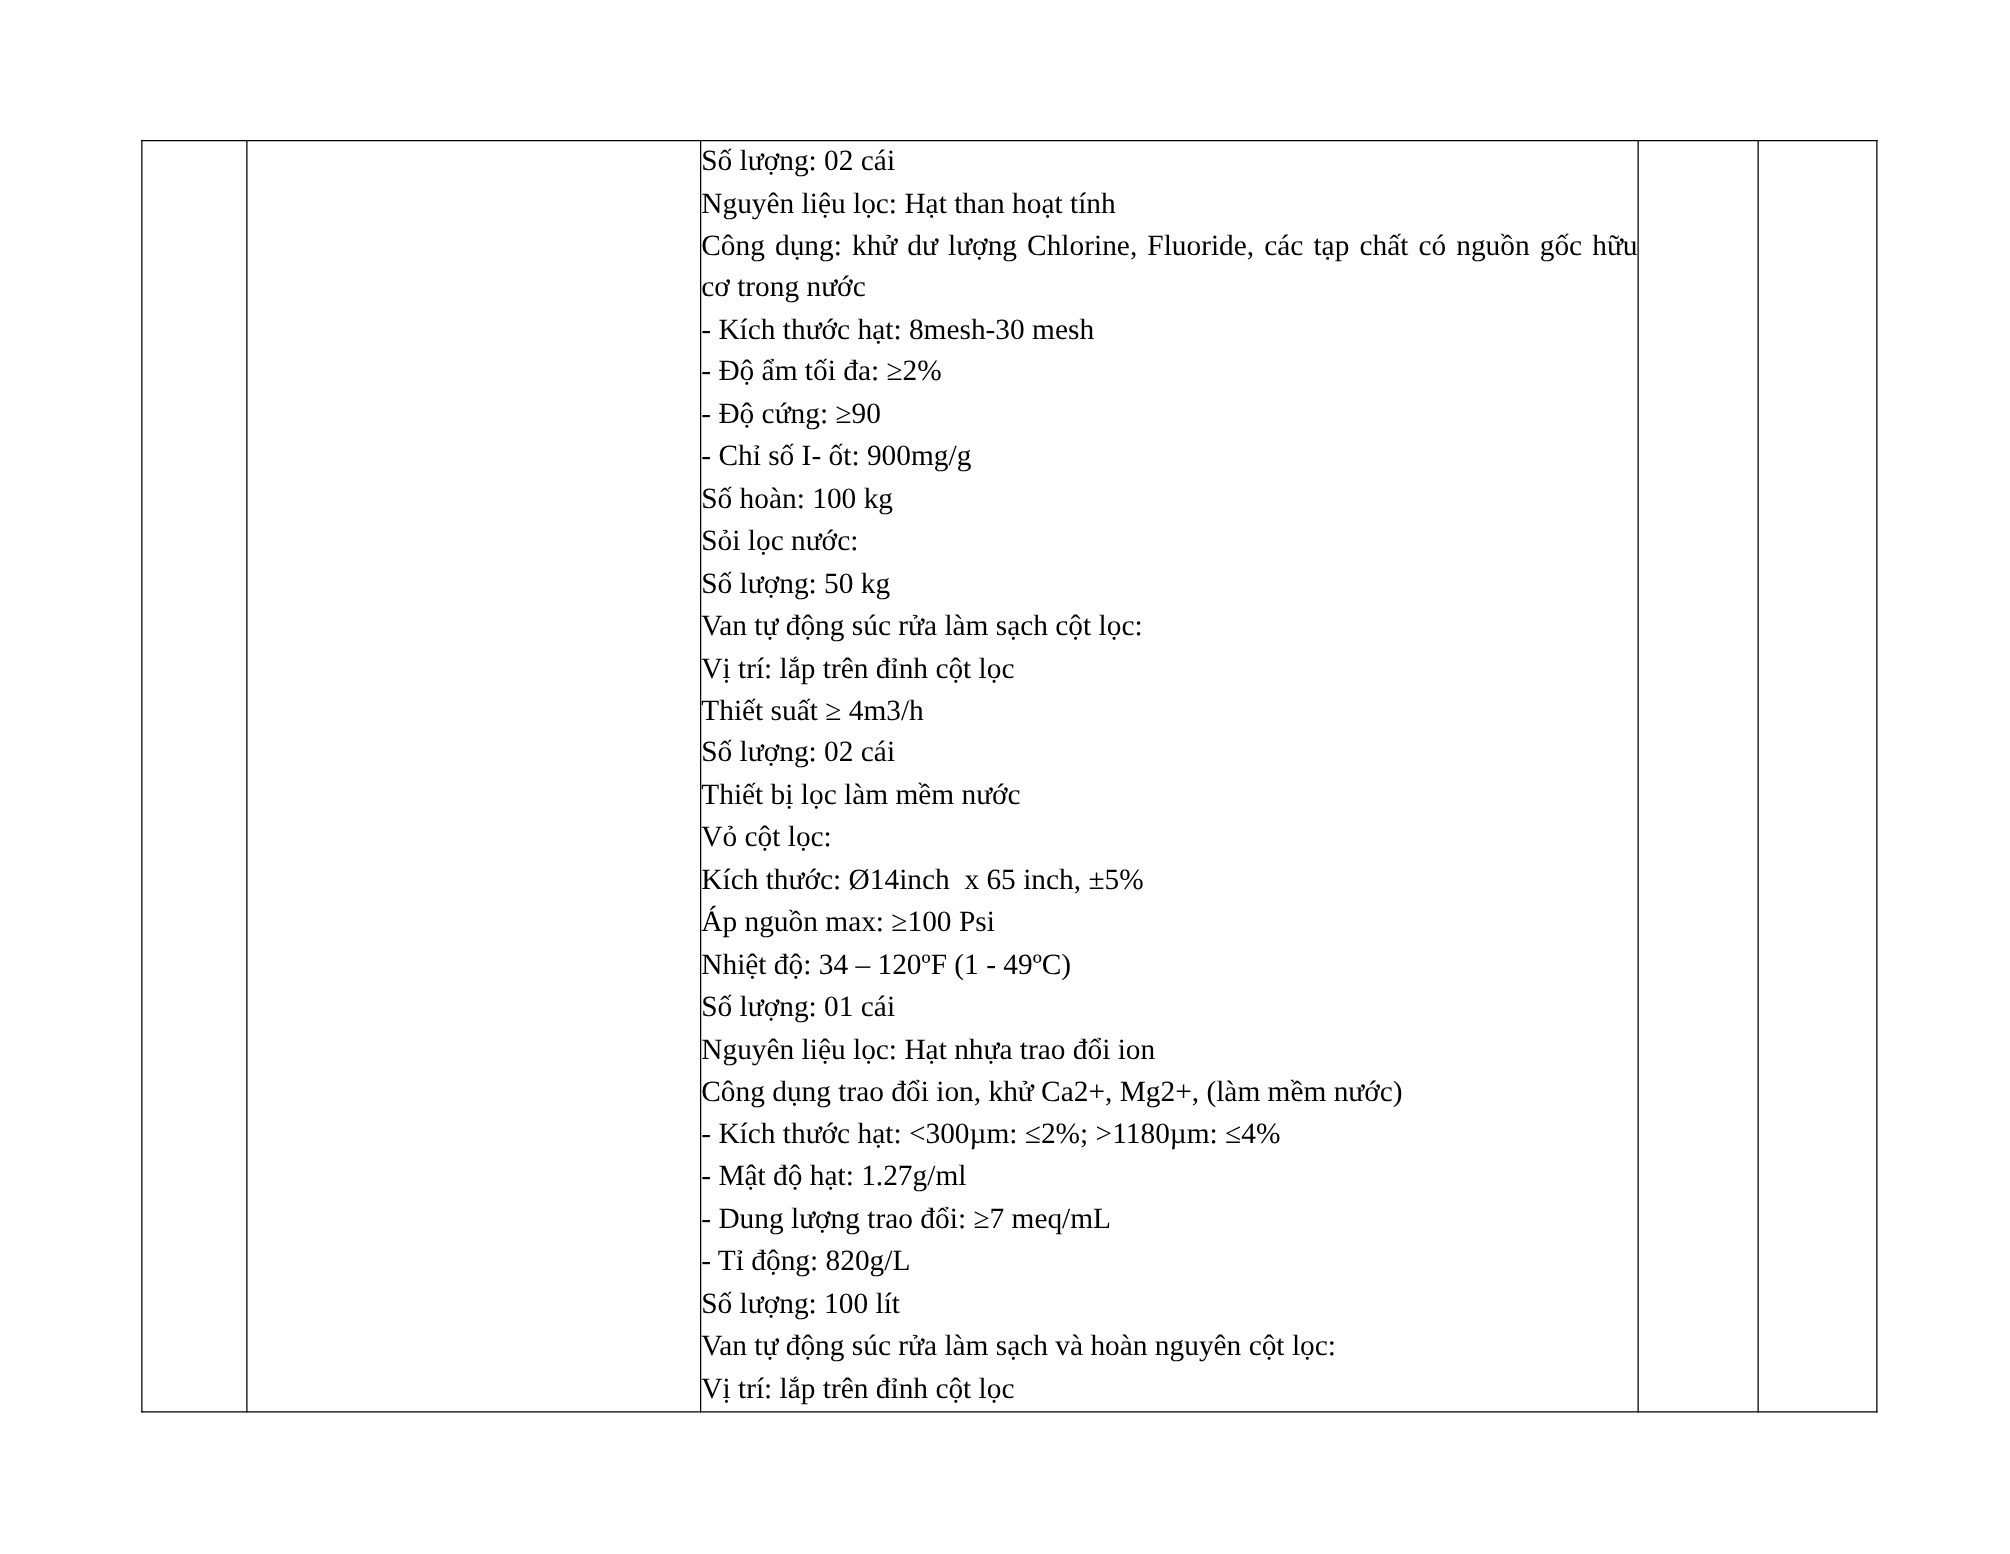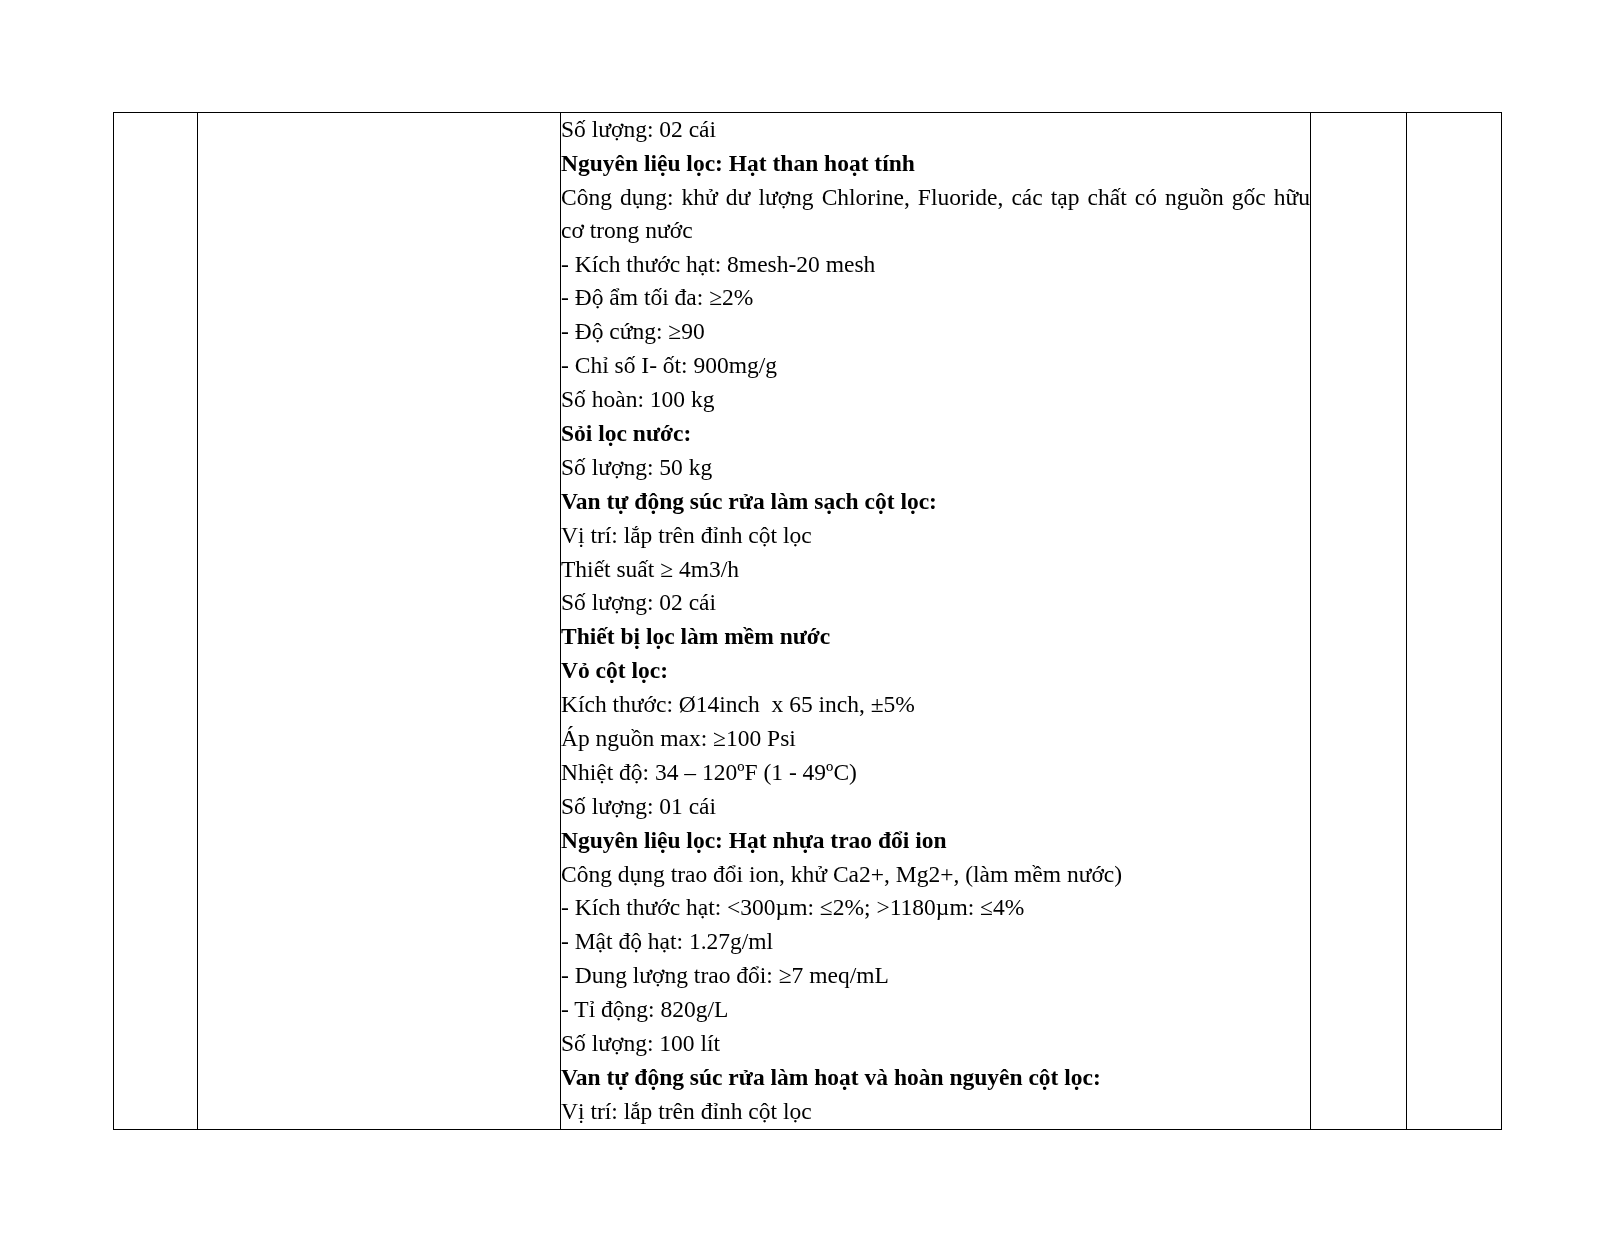--- a/index.html
+++ b/index.html
@@ -47,21 +47,21 @@
   }
   .spec-line {
     font-size: 23.5px;
     line-height: 1.40;
     margin: 0 0 1px 0;
     text-align: justify;
     text-justify: inter-word;
     white-space: pre-wrap;
   }
   .spec-line.bold {
-    font-weight: bold;
+    font-weight: normal;
   }
 </style>
 </head>
 <body>
 
 <div class="page">
   <table class="doc-table">
     <colgroup>
       <col class="col-a">
       <col class="col-b">
@@ -71,21 +71,21 @@
     </colgroup>
     <tbody>
       <tr>
         <td class="cell-empty"></td>
         <td class="cell-empty"></td>
         <td class="spec-cell">
           <div id="spec-list">
               <div class="spec-line">Số lượng: 02 cái</div>
               <div class="spec-line bold">Nguyên liệu lọc: Hạt than hoạt tính</div>
               <div class="spec-line">Công dụng: khử dư lượng Chlorine, Fluoride, các tạp chất có nguồn gốc hữu cơ trong nước</div>
-              <div class="spec-line">- Kích thước hạt: 8mesh-20 mesh</div>
+              <div class="spec-line">- Kích thước hạt: 8mesh-30 mesh</div>
               <div class="spec-line">- Độ ẩm tối đa: ≥2%</div>
               <div class="spec-line">- Độ cứng: ≥90</div>
               <div class="spec-line">- Chỉ số I- ốt: 900mg/g</div>
               <div class="spec-line">Số hoàn: 100 kg</div>
               <div class="spec-line bold">Sỏi lọc nước:</div>
               <div class="spec-line">Số lượng: 50 kg</div>
               <div class="spec-line bold">Van tự động súc rửa làm sạch cột lọc:</div>
               <div class="spec-line">Vị trí: lắp trên đỉnh cột lọc</div>
               <div class="spec-line">Thiết suất ≥ 4m3/h</div>
               <div class="spec-line">Số lượng: 02 cái</div>
@@ -95,21 +95,21 @@
               <div class="spec-line">Áp nguồn max: ≥100 Psi</div>
               <div class="spec-line">Nhiệt độ: 34 – 120ºF (1 - 49ºC)</div>
               <div class="spec-line">Số lượng: 01 cái</div>
               <div class="spec-line bold">Nguyên liệu lọc: Hạt nhựa trao đổi ion</div>
               <div class="spec-line">Công dụng trao đổi ion, khử Ca2+, Mg2+, (làm mềm nước)</div>
               <div class="spec-line">- Kích thước hạt: &lt;300µm: ≤2%; &gt;1180µm: ≤4%</div>
               <div class="spec-line">- Mật độ hạt: 1.27g/ml</div>
               <div class="spec-line">- Dung lượng trao đổi: ≥7 meq/mL</div>
               <div class="spec-line">- Tỉ động: 820g/L</div>
               <div class="spec-line">Số lượng: 100 lít</div>
-              <div class="spec-line bold">Van tự động súc rửa làm hoạt và hoàn nguyên cột lọc:</div>
+              <div class="spec-line bold">Van tự động súc rửa làm sạch và hoàn nguyên cột lọc:</div>
               <div class="spec-line">Vị trí: lắp trên đỉnh cột lọc</div>
             </div>
         </td>
         <td class="cell-empty"></td>
         <td class="cell-empty"></td>
       </tr>
     </tbody>
   </table>
 </div>
 

